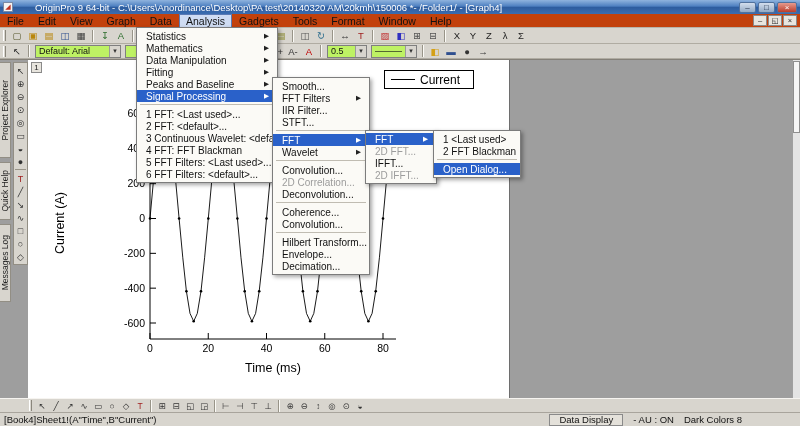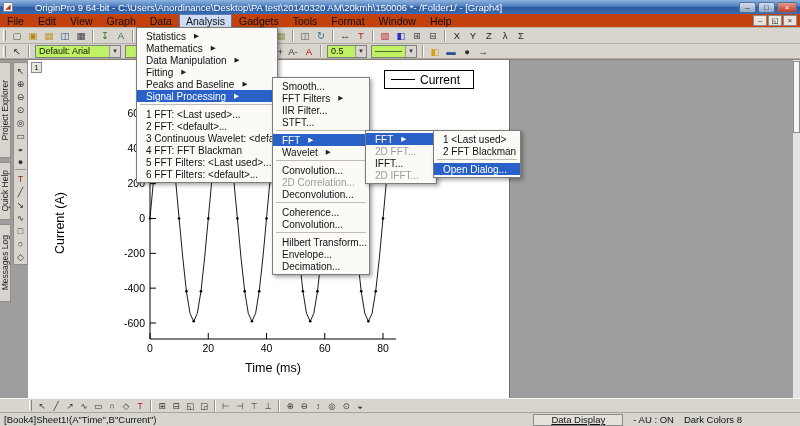--- a/index.html
+++ b/index.html
@@ -69,28 +69,28 @@
     border-left:1px solid #a0a0a0; }
   .scroll-thumb { position:absolute; left:0; top:1px; width:7px; height:72px; background:#f6f6f6; border:1px solid #8e8e8e; }
 
   
   .bottom-toolbar { position:absolute; left:0; top:398px; width:800px; height:14px; background:#d8d5ce;
     border-top:1px solid #f6f4f0; display:flex; align-items:center; padding-left:28px; }
   .bottom-toolbar .tb-icon { width:14px; height:12px; font-size:8.5px; }
   .statusbar { position:absolute; left:0; top:412px; width:800px; height:14px; background:#d8d5ce;
     border-top:1px solid #a8a49c; display:flex; align-items:center; font-size:9.5px; padding:0 4px; gap:10px; color:#111; }
   .sb-spacer { flex:1; }
-  .sb-dd { border:1px solid #8a8a8a; background:#e4e1da; padding:0 17px; height:12px;
-    display:flex; align-items:center; font-size:9.5px;text-decoration:underline; }
+  .sb-dd { border:1px solid #8a8a8a; background:#e4e1da; padding:0 9px; height:12px;
+    display:flex; align-items:center; font-size:9.5px; }
   .sb-right { margin-right:54px; white-space:nowrap; }
 
   
   .menu { position:absolute; background:#fbfaf6; border:1px solid #7c7c7c;
     box-shadow:2px 2px 4px rgba(0,0,0,0.35); padding:2px 0; z-index:60; font-size:10px; }
-  .menu-item { display:flex; align-items:center; justify-content:flex-start; height:12px;
+  .menu-item { display:flex; align-items:center; justify-content:space-between; height:12px;
     padding:0 8px 0 9px; white-space:nowrap; color:#111; overflow:hidden; }
   .mi-arrow { font-size:6.5px; margin-left:8px; color:#222; }
   .menu-item.hl { background:#2a61c9; color:#fff; }
   .menu-item.hl .mi-arrow { color:#fff; }
   .menu-item.dis { color:#9c9c9c; }
   .menu-sep { margin:2px 3px 3px 3px; border-top:1px solid #c0bcb2; height:0; }
   #menu-analysis   { left:136px; top:27px;  width:142px; }
   #menu-signal     { left:272px; top:77px;  width:98px;  }
   #menu-fft        { left:365px; top:130px; width:72px;  }
   #menu-fft-recent { left:433px; top:130px; width:88px;  }

